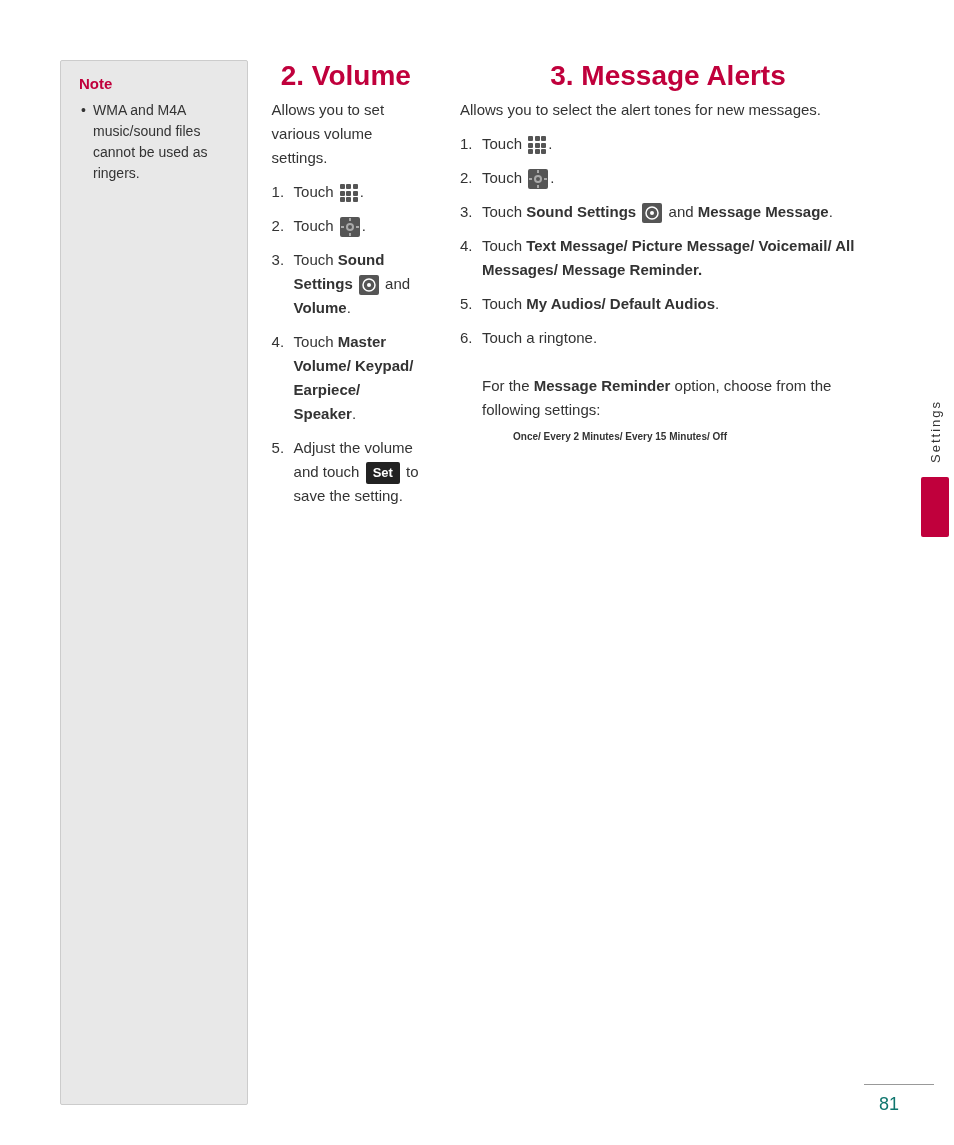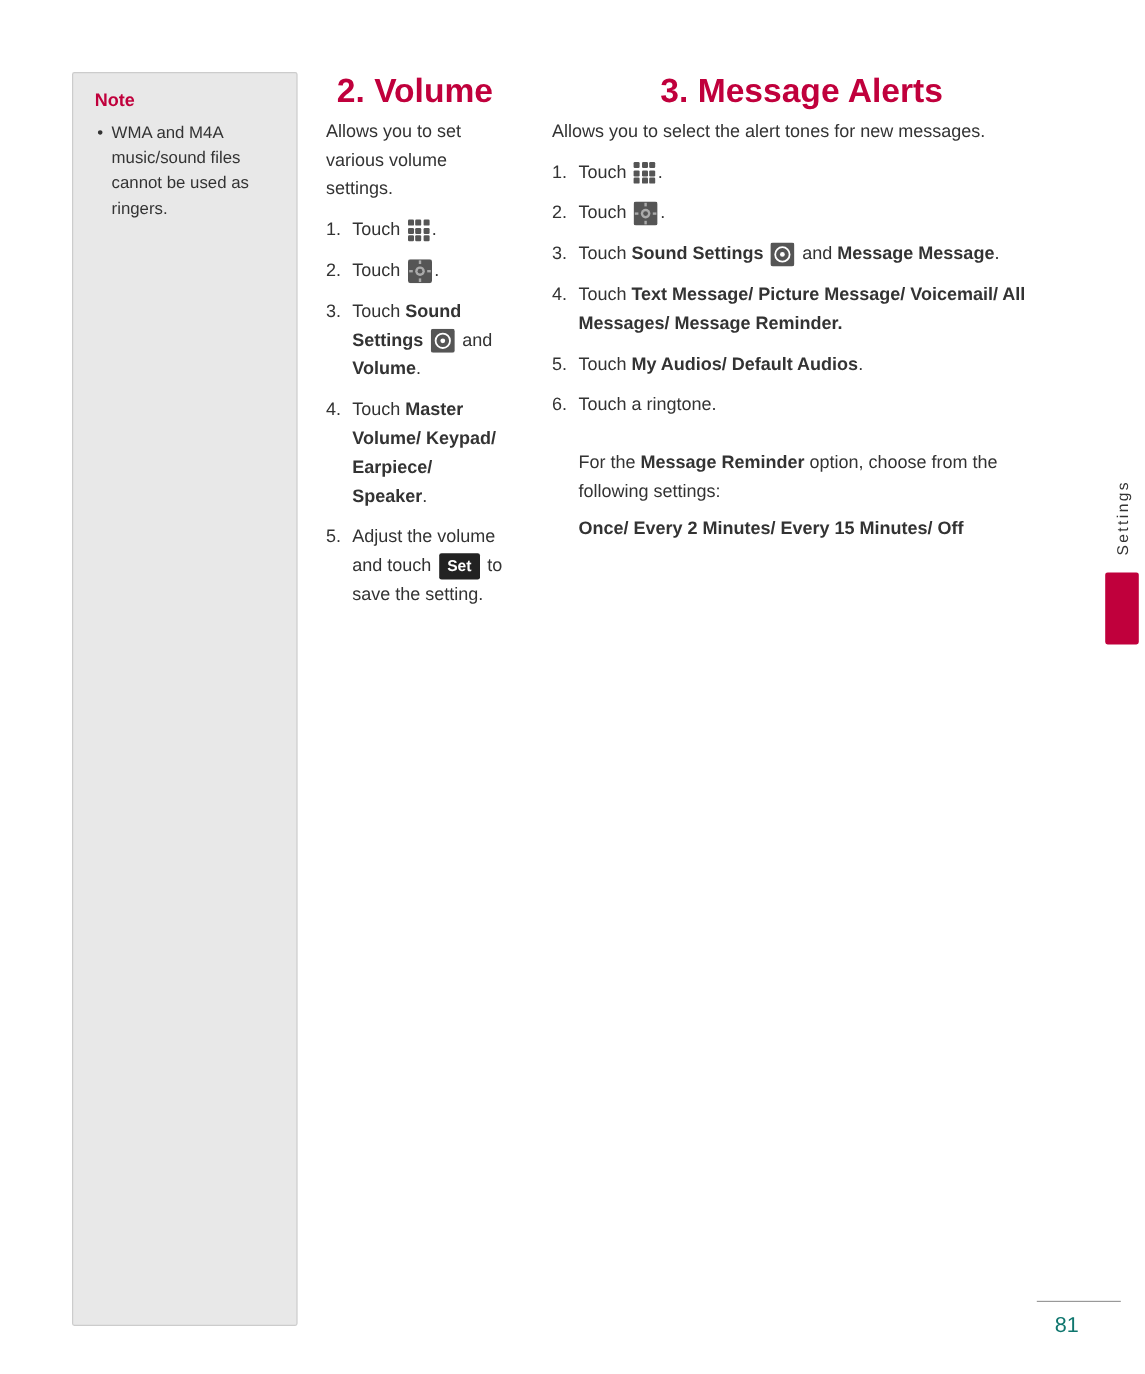--- a/index.html
+++ b/index.html
@@ -360,21 +360,21 @@
         </div>
 
         <div class="step">
           <span class="step-num">6.</span>
           <span class="step-text">
             Touch a ringtone.
             <br><br>
             <span style="display:block; padding-left: 0px; font-size:15px; line-height:1.6;">
               For the <span class="step-bold">Message Reminder</span> option, choose from the following settings:
             </span>
-            <span style="display:block; padding-left: 0px; font-size:15px; line-height:1.7; margin-top:6px;">
+            <span style="display:block; padding-left: 0px; font-size:10px; line-height:1.7; margin-top:6px;margin-left:31px;">
               <span class="step-bold">Once/ Every 2 Minutes/ Every 15 Minutes/ Off</span>
             </span>
           </span>
         </div>
 
       </div>
     </div>
 
   </div>
 

